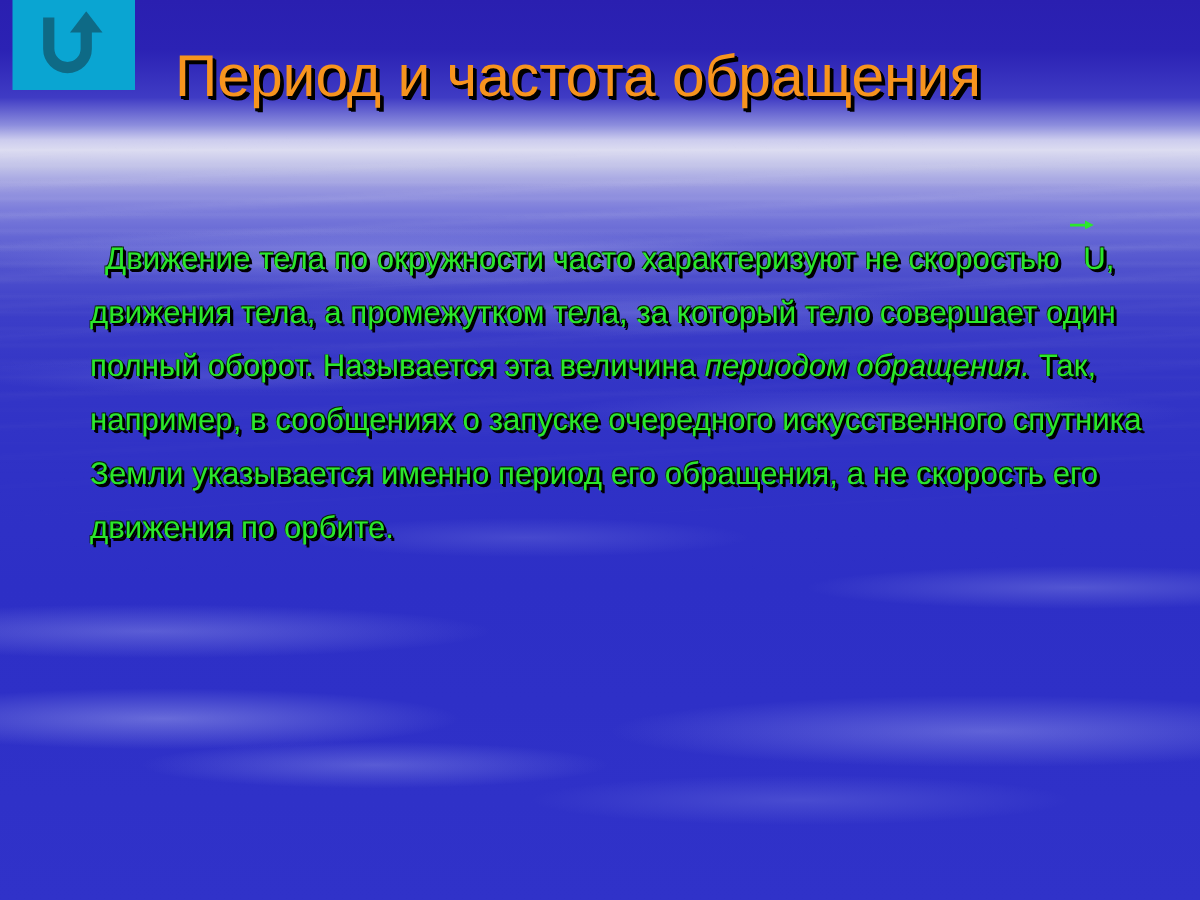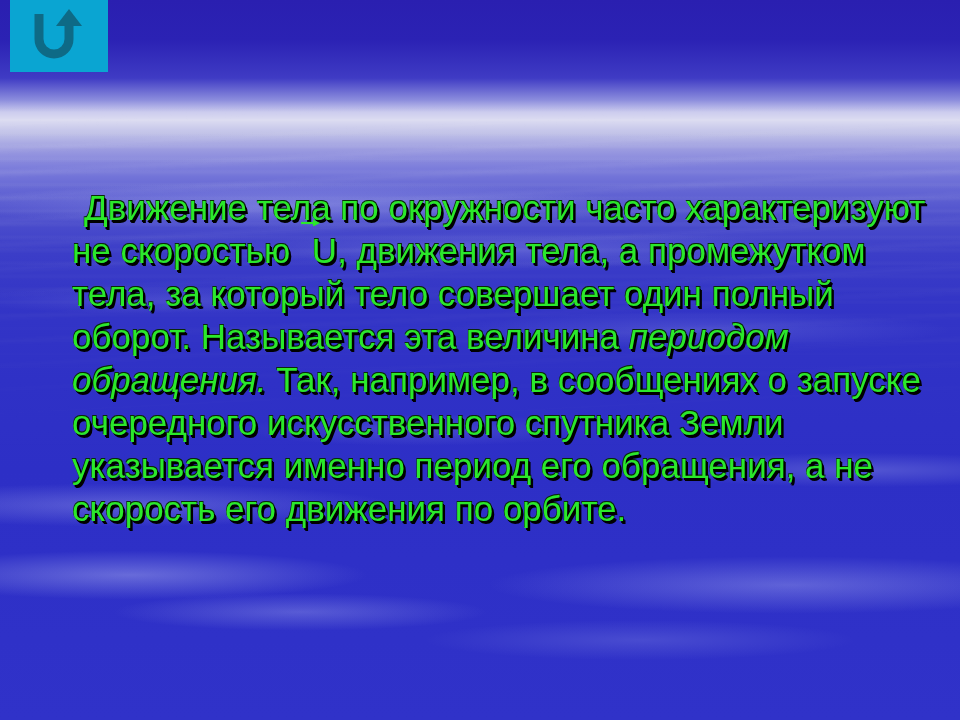--- a/index.html
+++ b/index.html
@@ -146,21 +146,21 @@
       3px 3px 0 #000,
       1px 2px 0 #000;
   }
 
   
   .body-text {
     position: absolute;
     left: 72px;
     top: 186px;
     width: 880px;
-    font-size: 35px;
+    font-size: 25px;
     line-height: 43px;
     color: #2BE82B;
     text-indent: 12px;
     text-shadow:
       1.5px 1.5px 0 #000,
       2.5px 2.5px 0 #000,
       -0.6px -0.6px 0 #0a2a0a,
       0.8px -0.6px 0 #0a2a0a;
   }
   .body-text em {
@@ -195,20 +195,21 @@
     <span>
       <svg width="60" height="54" viewBox="0 0 60 54" aria-hidden="true">
         <g fill="none" stroke="#0E6A86" stroke-width="9" stroke-linecap="butt">
           <path d="M10 5 L10 30 A15 15 0 0 0 40 30 L40 14"></path>
         </g>
         <polygon points="40,0 53,17 27,17" fill="#0E6A86"></polygon>
       </svg>
     </span>
   </div>
 
+  <div class="title">Период и частота обращения</div>
 
   <div class="body-text"><span>Движение тела по окружности часто характеризуют не скоростью </span><span class="vec"><span class="vec-arrow">
           <svg width="19" height="10" viewBox="0 0 19 10" aria-hidden="true">
             <line x1="0" y1="7" x2="14" y2="7" stroke="#2BE82B" stroke-width="2.2"></line>
             <polygon points="19,7 12,3.4 12,10.6" fill="#2BE82B"></polygon>
           </svg>
         </span><span>U</span></span><span>, движения тела, а промежутком тела, за который тело совершает один полный оборот. Называется эта величина </span><em>периодом обращения.</em><span> Так, например, в сообщениях о запуске очередного искусственного спутника Земли указывается именно период его обращения, а не скорость его движения по орбите.</span></div>
 
 </div>
 

